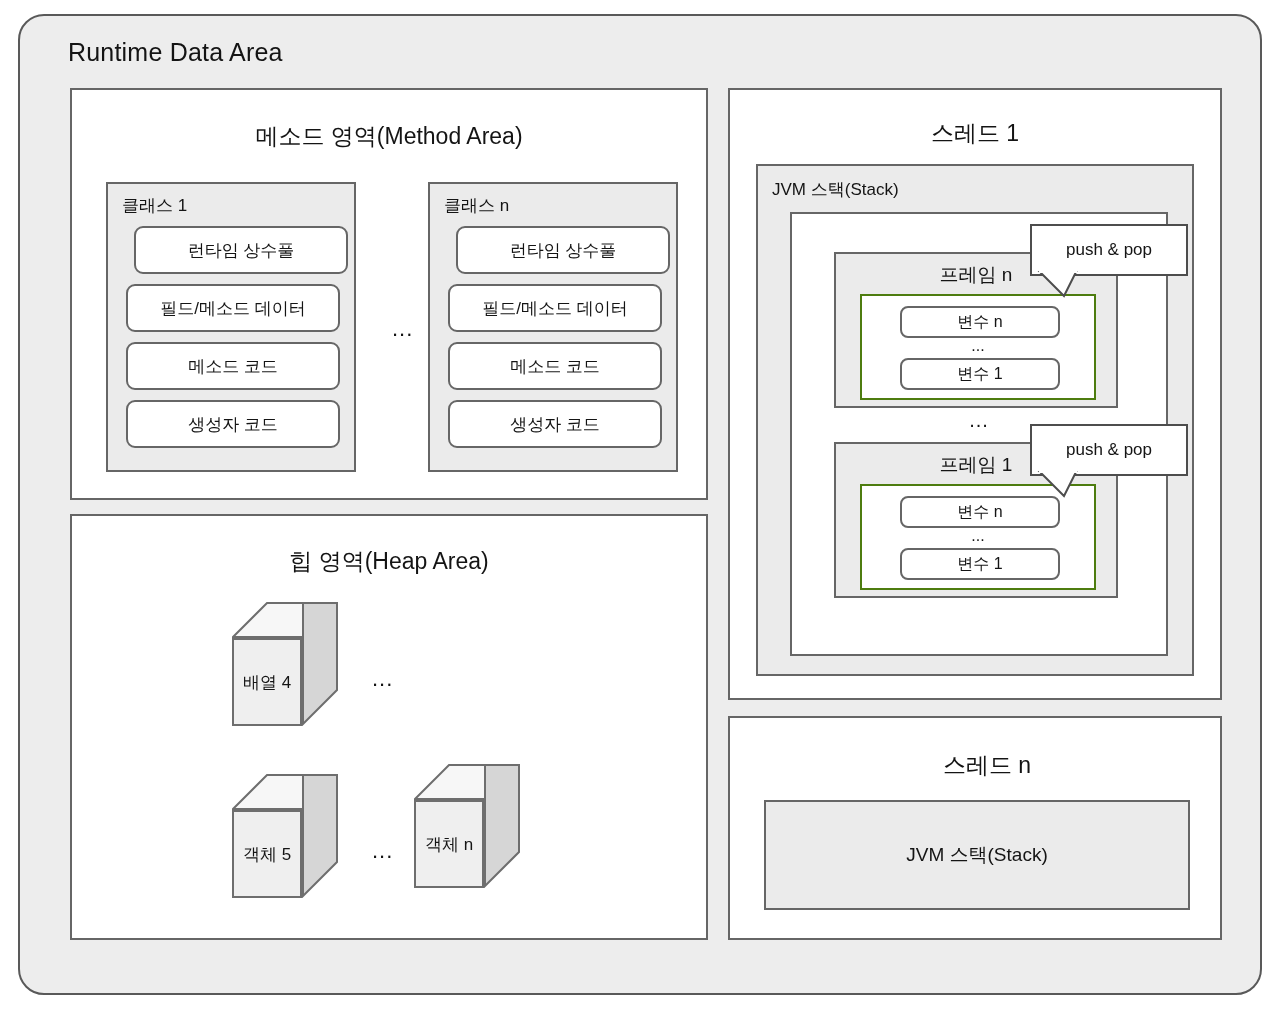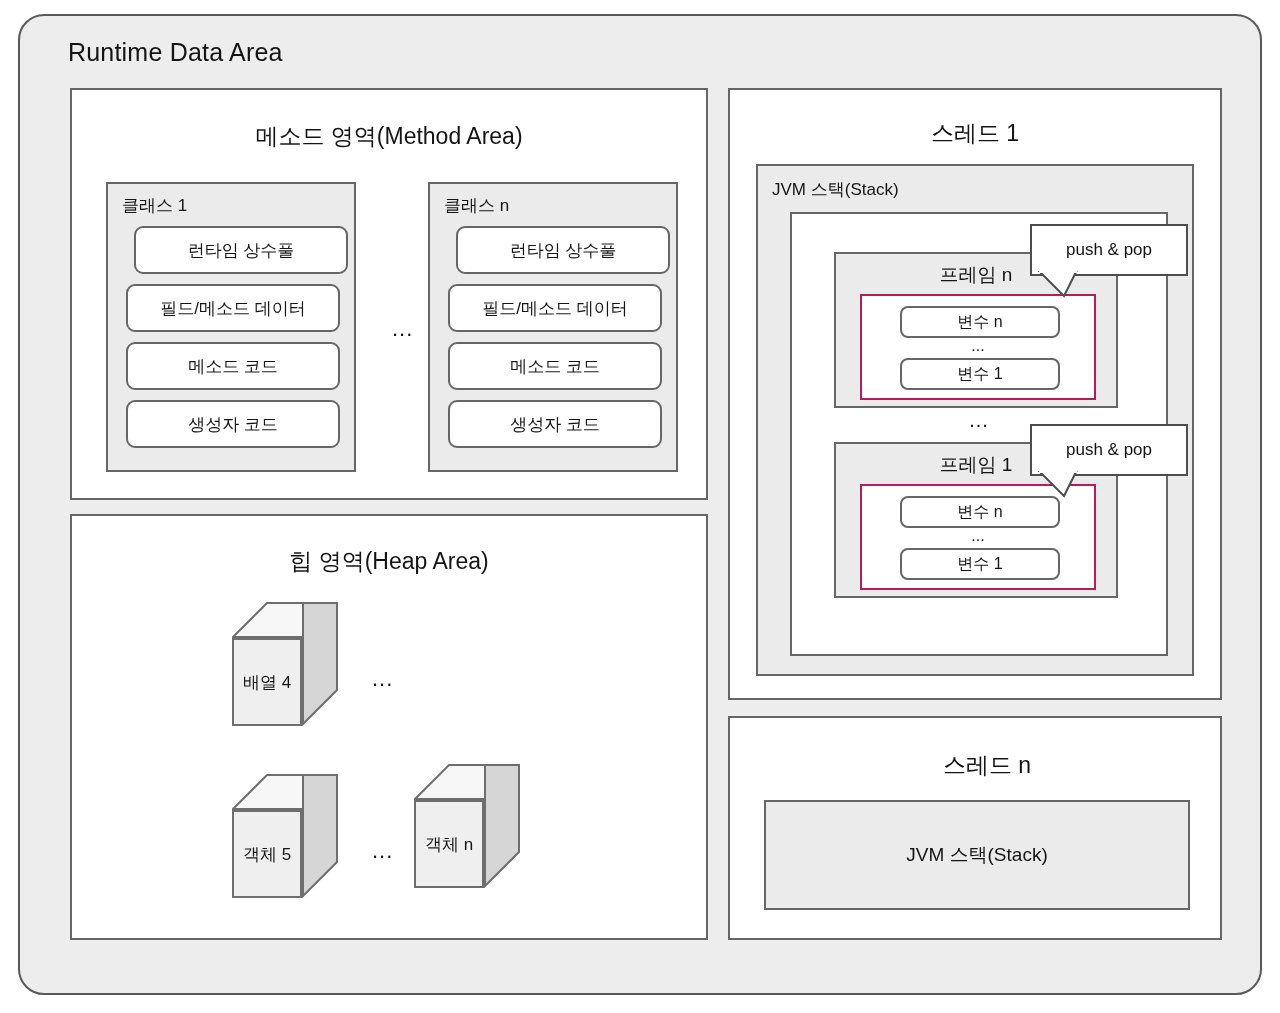--- a/index.html
+++ b/index.html
@@ -173,21 +173,21 @@
   }
 
   .vars-box {
     position: absolute;
     box-sizing: border-box;
     left: 24px;
     top: 40px;
     width: 236px;
     height: 106px;
     background: #ffffff;
-    border: 2px solid #be185d;
+    border: 2px solid #4d7c0f;
   }
   .var-pill {
     position: absolute;
     box-sizing: border-box;
     left: 38px;
     width: 160px;
     height: 32px;
     background: #ffffff;
     border: 2px solid #666666;
     border-radius: 8px;

